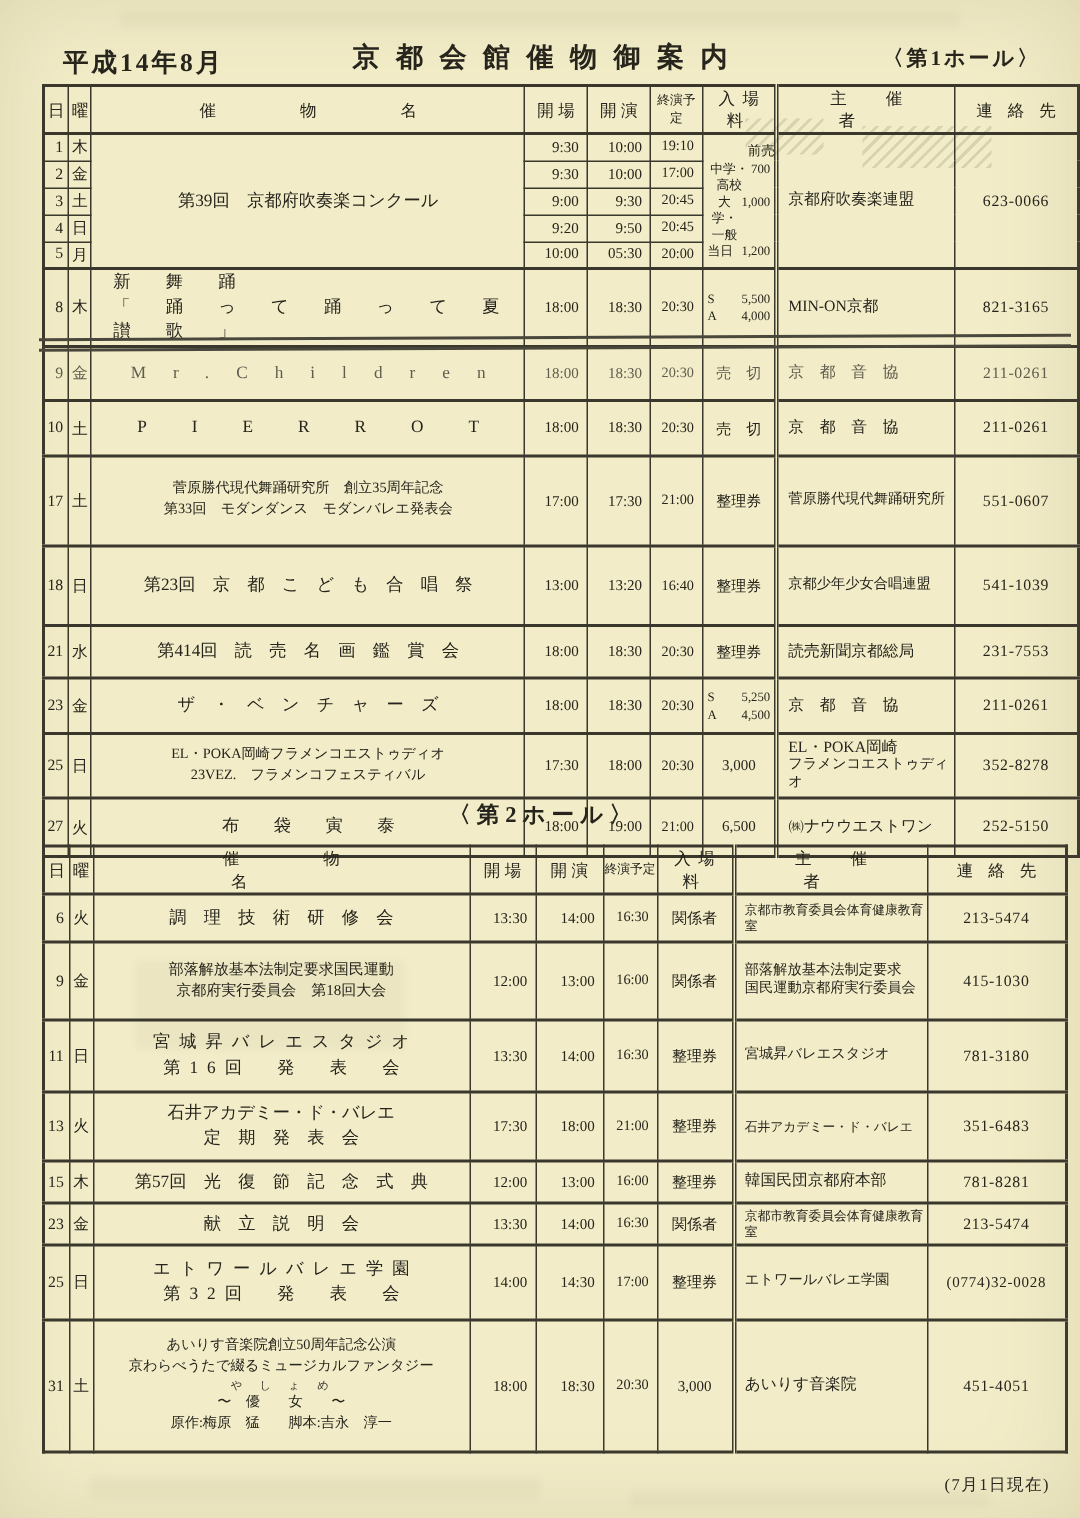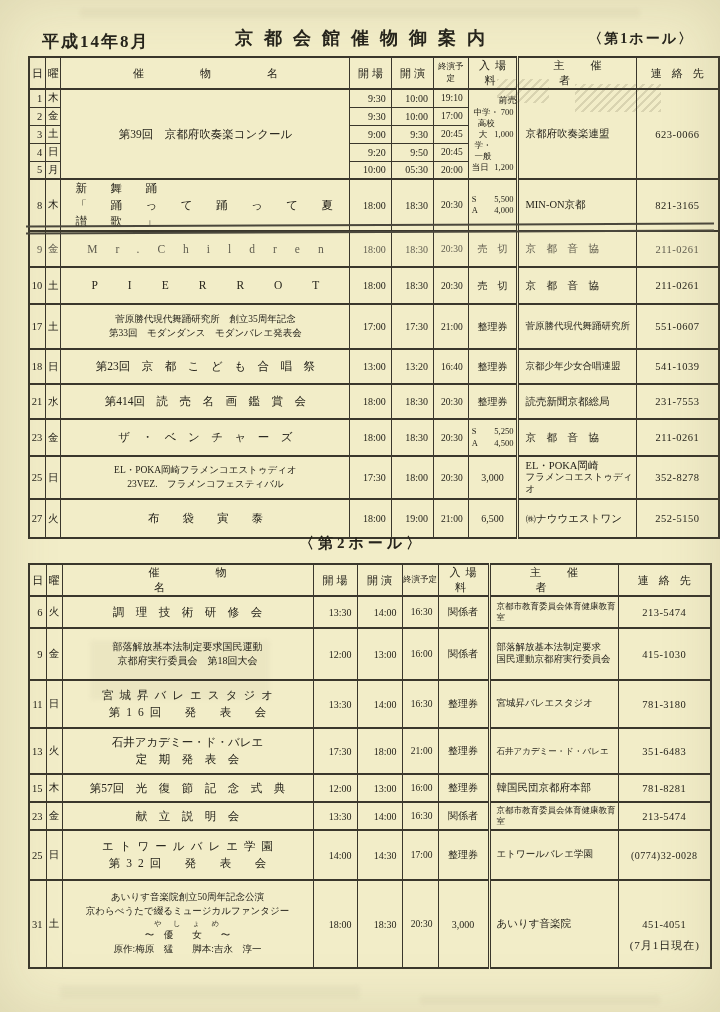--- a/index.html
+++ b/index.html
@@ -10,21 +10,21 @@
     font-family:"Liberation Serif","DejaVu Serif",serif;
   }
   
   body::after{content:"";position:absolute;inset:0;pointer-events:none;
     box-shadow:inset 0 0 60px rgba(120,110,70,.18);}
   .abs{position:absolute;}
   .title-date{left:42px;top:30px;font-size:17px;font-weight:bold;letter-spacing:2px;}
   .title-main{left:0;right:0;top:26px;text-align:center;font-size:18px;font-weight:bold;letter-spacing:11px;text-indent:11px;}
   .title-hall{right:26px;top:30px;font-size:14px;font-weight:bold;letter-spacing:2px;}
   .hall2-title{left:0;right:0;top:534px;text-align:center;font-size:15px;font-weight:bold;letter-spacing:4px;text-indent:4px;}
-  .footer-note{right:20px;top:938px;font-size:11px;letter-spacing:1px;margin-left:48px;}
+  .footer-note{right:20px;top:982px;font-size:11px;letter-spacing:1px;margin-left:48px;}
 
   table{border-collapse:collapse;table-layout:fixed;position:absolute;left:28px;border:2px solid #3a372c;}
   #t1{top:56px;} #t2{top:563px;}
   th,td{border:1px solid #3a372c;padding:0;vertical-align:middle;text-align:center;overflow:hidden;}
   thead th{height:17px;font-weight:normal;font-size:11px;}
   th.sp-ev{letter-spacing:56px;text-indent:56px;}
   th.sp-org{letter-spacing:26px;text-indent:26px;}
   th.sp-tel{letter-spacing:10px;text-indent:10px;}
   th.sp-fee{letter-spacing:5px;text-indent:5px;}
   th.sp-t{letter-spacing:3px;text-indent:3px;}
@@ -198,37 +198,37 @@
         </td>
         <td class="c-time">18:00</td>
         <td class="c-time">18:30</td>
         <td class="c-time c-end">20:30</td>
         <td class="c-fee">売　切</td>
         <td class="c-org">
           <div style="font-size: 10.5px;">京　都　音　協</div>
         </td>
         <td class="c-tel">211-0261</td>
       </tr>
-      <tr class="evrow" style="height: 45px;">
+      <tr class="evrow" style="height: 60px;">
         <td class="c-day">17</td>
         <td class="c-wd">土</td>
         <td class="c-name" style="font-size: 9.5px;">
           <div>菅原勝代現代舞踊研究所　創立35周年記念</div>
           <div>第33回　モダンダンス　モダンバレエ発表会</div>
         </td>
         <td class="c-time">17:00</td>
         <td class="c-time">17:30</td>
         <td class="c-time c-end">21:00</td>
         <td class="c-fee">整理券</td>
         <td class="c-org">
           <div style="font-size: 9.5px;">菅原勝代現代舞踊研究所</div>
         </td>
         <td class="c-tel">551-0607</td>
       </tr>
-      <tr class="evrow" style="height: 35px;">
+      <tr class="evrow" style="height: 53px;">
         <td class="c-day">18</td>
         <td class="c-wd">日</td>
         <td class="c-name" style="font-size: 11.5px;">
           <div>第23回　京　都　こ　ど　も　合　唱　祭</div>
         </td>
         <td class="c-time">13:00</td>
         <td class="c-time">13:20</td>
         <td class="c-time c-end">16:40</td>
         <td class="c-fee">整理券</td>
         <td class="c-org">

